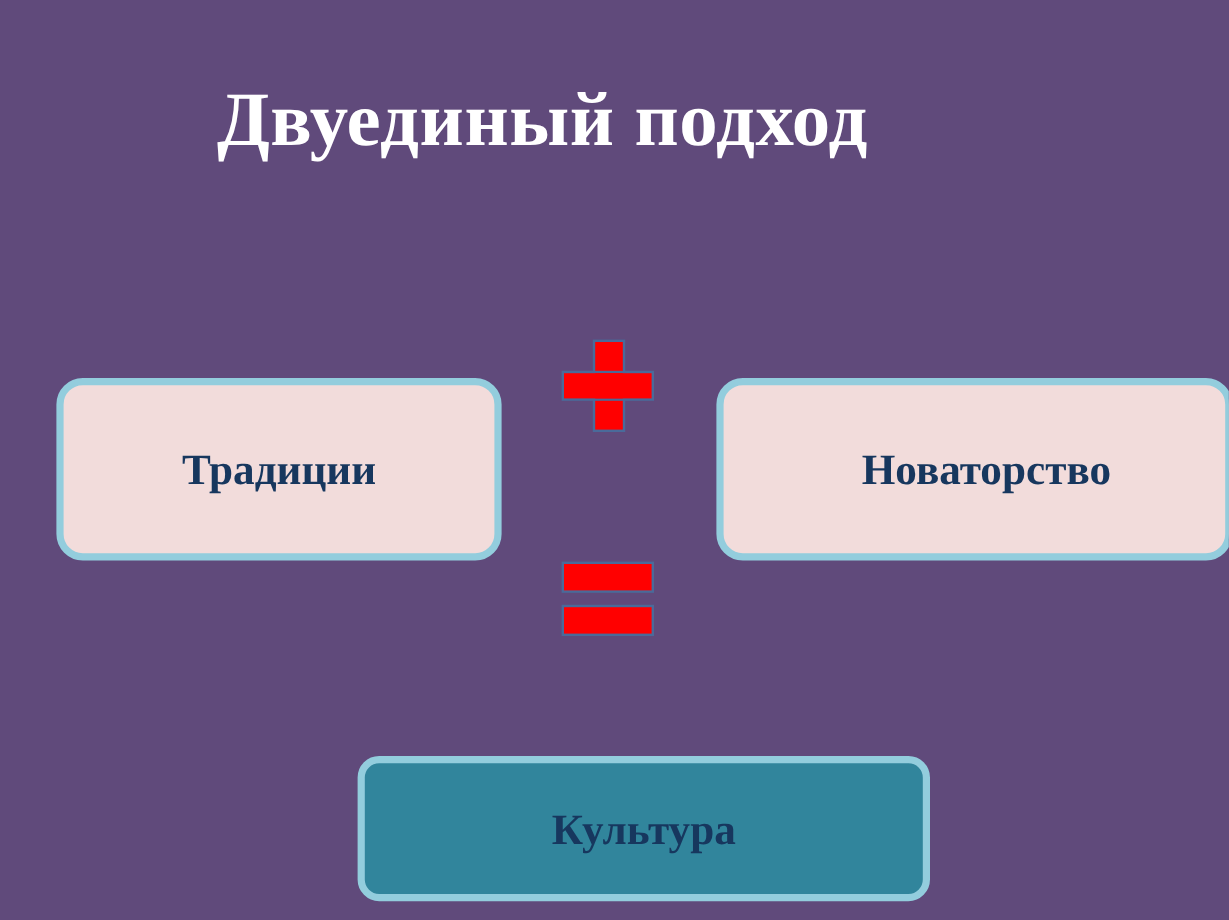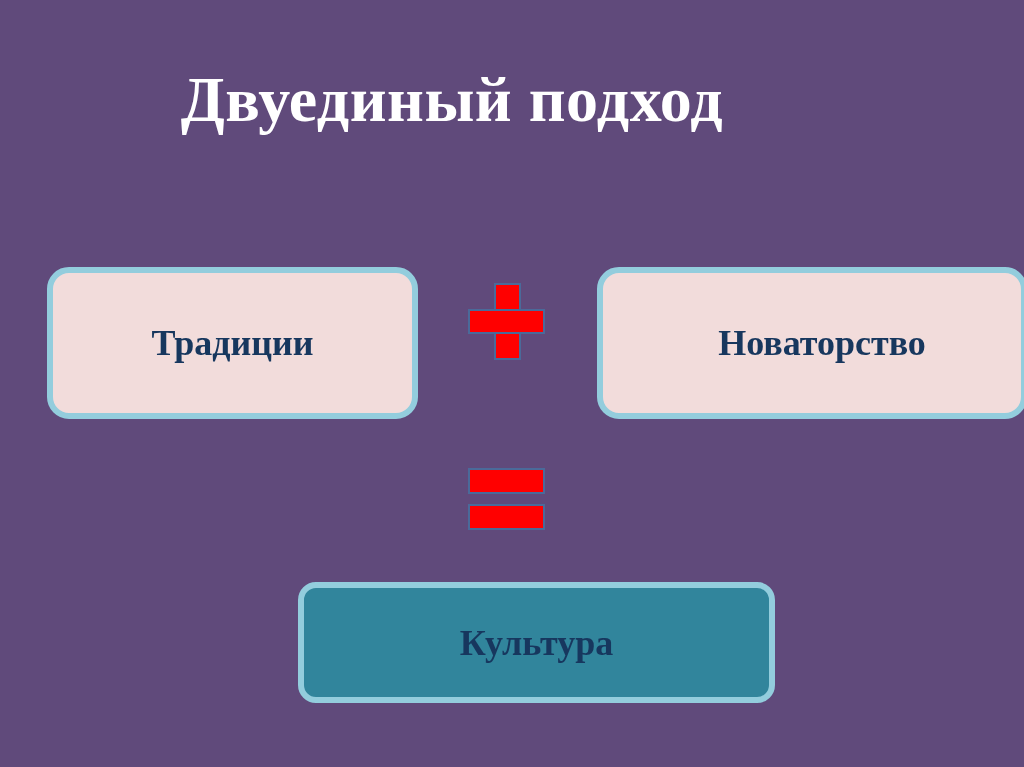--- a/index.html
+++ b/index.html
@@ -1,18 +1,18 @@
 <!DOCTYPE html>
 <html><head>
 <meta charset="utf-8">
 <style>
   html, body { margin:0; padding:0; }
   body { width:1024px; height:767px; background:#604a7b; position:relative; overflow:hidden; font-family:"DejaVu Serif","Liberation Serif",serif; }
   .title { position:absolute; left:0; top:62px; width:904px; text-align:center; color:#ffffff; font-family:"Liberation Serif","DejaVu Serif",serif; font-weight:bold; font-size:64px; line-height:76px; letter-spacing:0.5px; }
-  .box { position:absolute; box-sizing:border-box; border:6px solid #93cddd; border-radius:22px; display:flex; align-items:center; justify-content:center; font-family:"Liberation Serif","DejaVu Serif",serif; font-weight:bold; font-size:36px; color:#17375e; }
+  .box { position:absolute; box-sizing:border-box; border:6px solid #93cddd; border-radius:22px; display:flex; align-items:center; justify-content:center; font-family:"Liberation Serif","DejaVu Serif",serif; font-weight:bold; font-size:36px; color:#17375e;margin-top:48px; }
   .box.light { background:#f2dcdb; }
   .box.teal { background:#31859c; border-radius:18px; }
   #box-trad { left:47px; top:267px; width:371px; height:152px; }
   #box-nov { left:597px; top:267px; width:430px; height:152px;padding-left:20px; }
   #box-cult { left:298px; top:582px; width:477px; height:121px; }
   .op { position:absolute; background:#ff0000; box-shadow:0 0 0 2px #4a6a9a; }
 </style>
 </head>
 <body>
 

